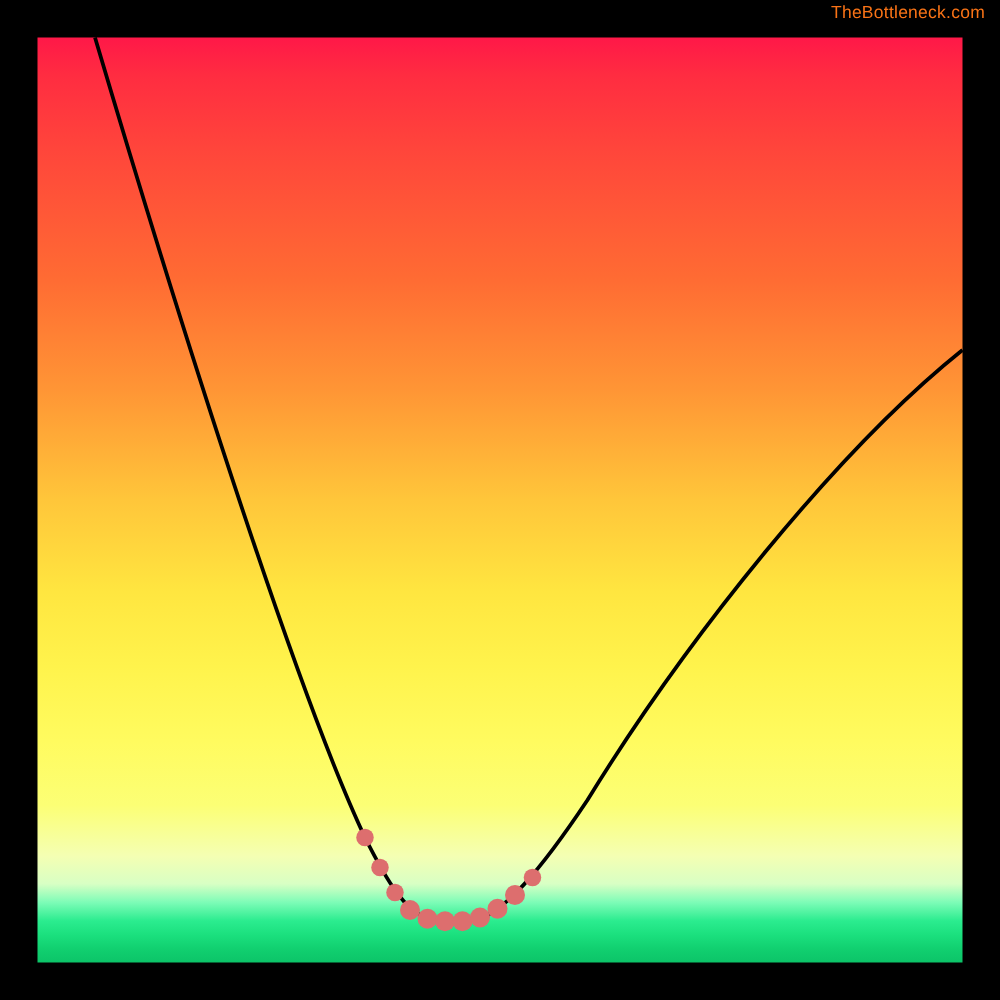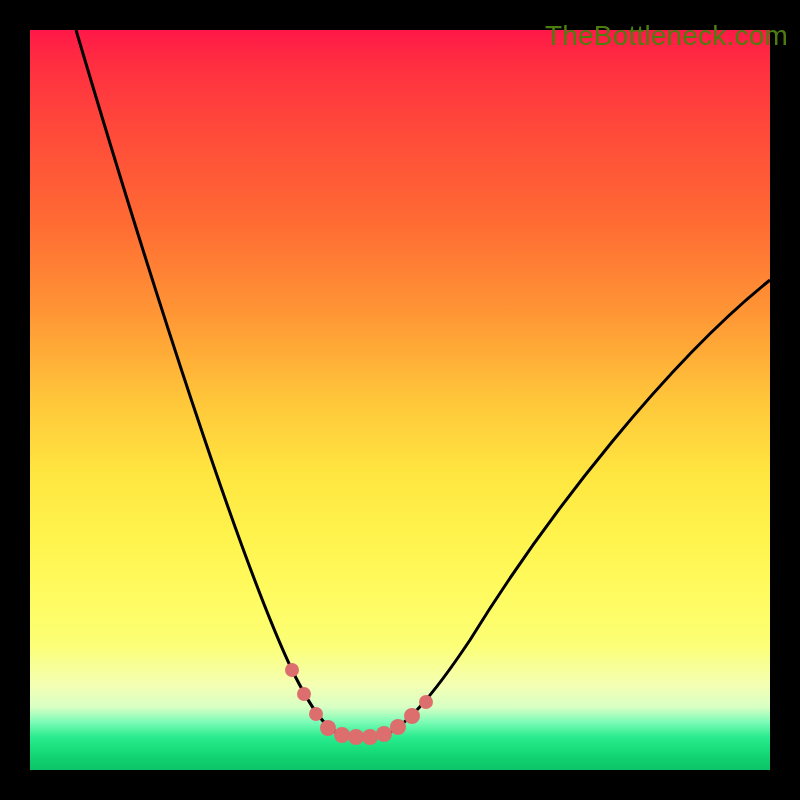--- a/index.html
+++ b/index.html
@@ -50,24 +50,24 @@
   svg.curve {
     position: absolute;
     top: 30px;
     left: 30px;
     width: 740px;
     height: 740px;
     overflow: visible;
   }
   .watermark {
     position: absolute;
-    top: 20px;
+    top: 1px;
     right: 12px;
-    color: #4d7c0f;
-    font-size: 28px;
+    color: #f97316;
+    font-size: 14px;
     font-weight: 400;
     letter-spacing: 0.2px;
   }
 </style>
 </head>
 <body>
 
 <div class="frame">
 
   <div class="plot-bg"></div>

